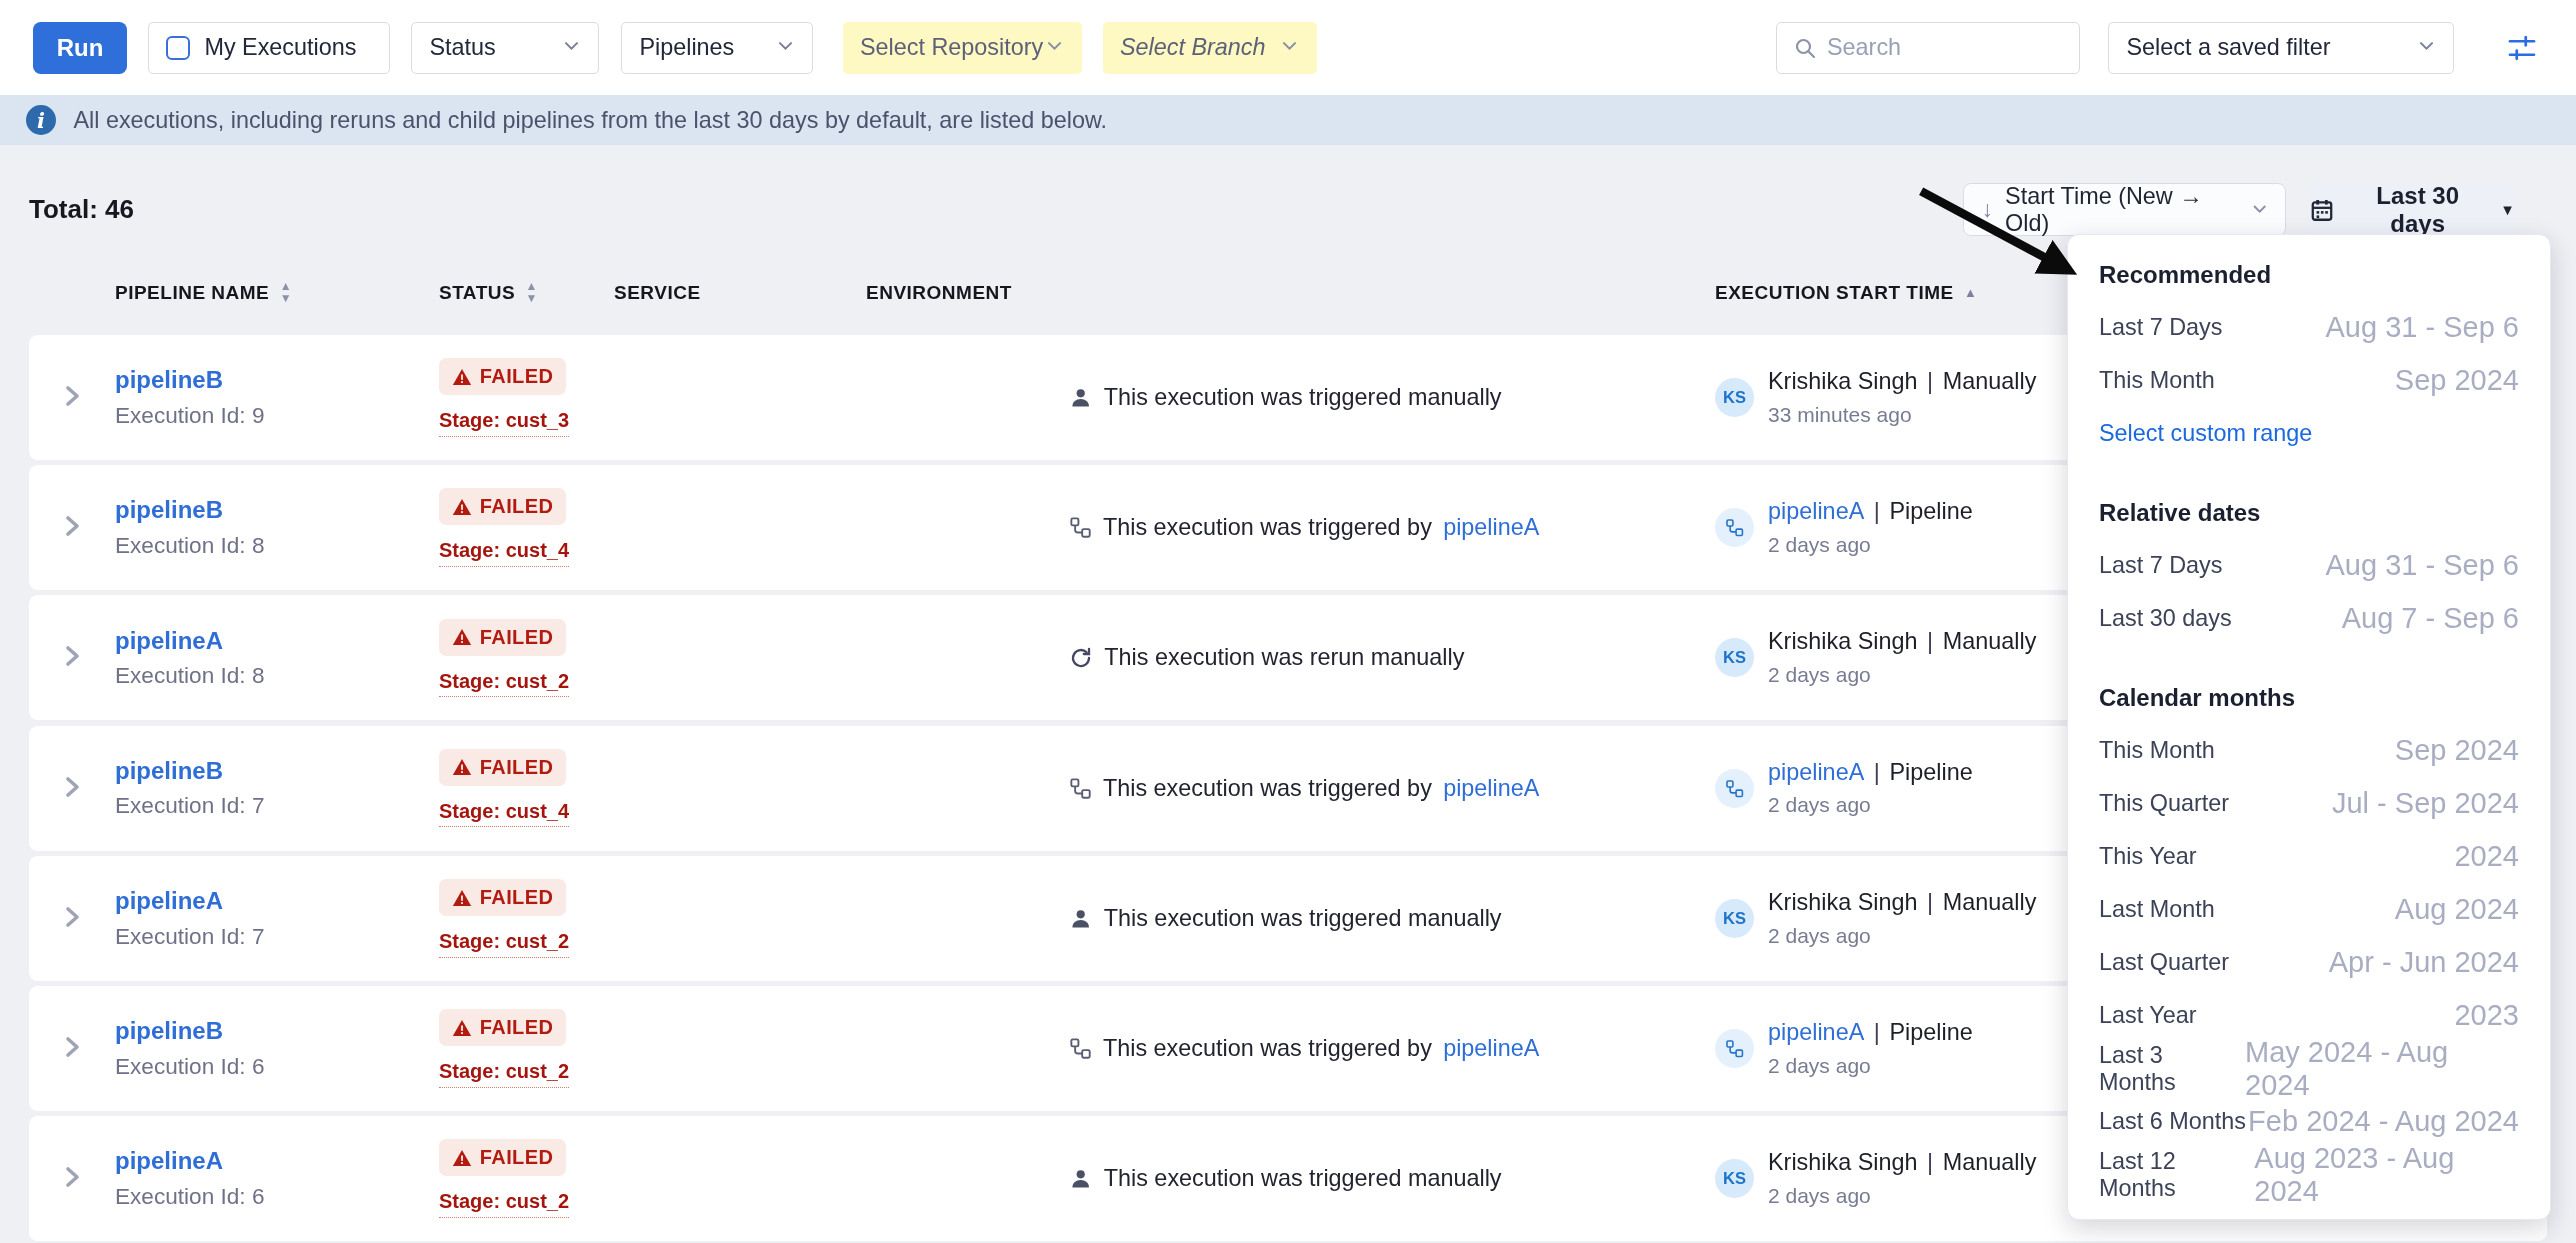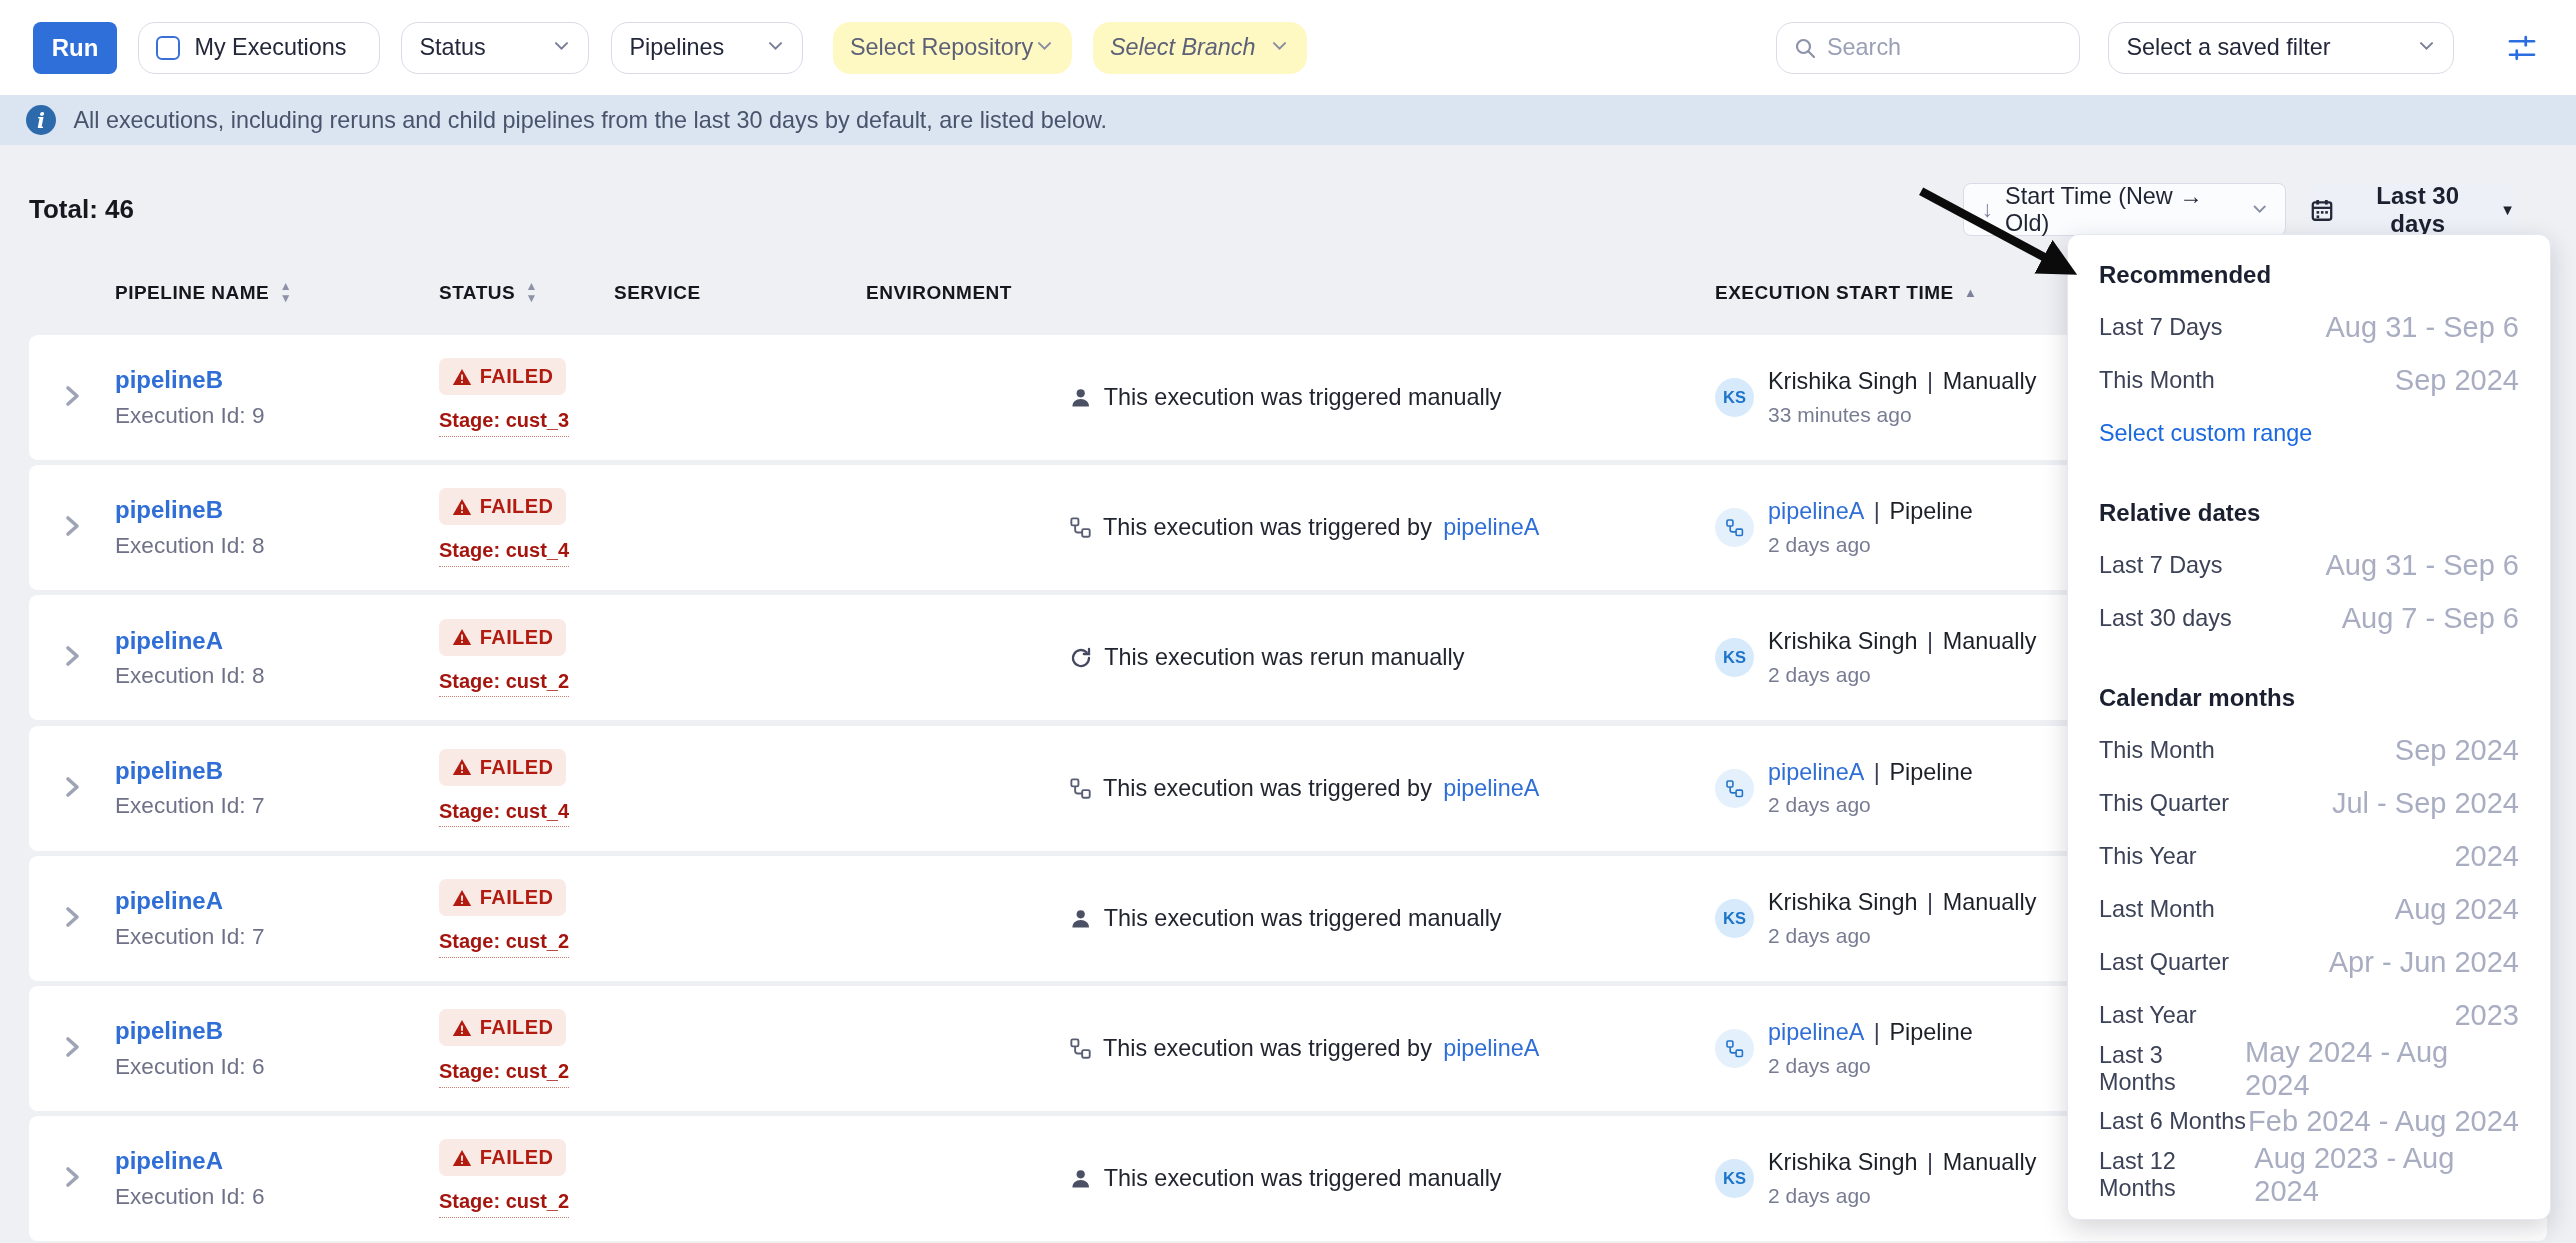--- a/index.html
+++ b/index.html
@@ -7,25 +7,25 @@
   body {
     font-family:"Liberation Sans","DejaVu Sans",sans-serif;
     background:#eff0f4; color:#1d1f2b; position:relative;
   }
   
   .toolbar {
     height:95px; background:#ffffff; display:flex; align-items:center;
     padding-left:33px; padding-right:35px;
   }
   .btn-run {
-    width:84px; height:52px; background:#2e6fd9; color:#fff; border:none;
+    width:94px; height:52px; background:#2e6fd9; color:#fff; border:none;
     border-radius:7.8px; font-size:24px; font-weight:700; cursor:pointer;
     font-family:inherit;
   }
-  .ctl { height:52px; border:1.7px solid #d9dbe7; border-radius:17px; background:#fff;
+  .ctl { height:52px; border:1.7px solid #d9dbe7; border-radius:5px; background:#fff;
          display:flex; align-items:center; font-size:23.4px; color:#23273a; }
   .my-exec { width:242px; margin-left:21px; padding:0 17.4px; gap:14px; }
   .checkbox { width:24px; height:24px; border:2.6px solid #3a6fd8; border-radius:6px; background:#fff; flex:0 0 auto; }
   .select { justify-content:space-between; padding:0 17.4px; cursor:pointer; }
   .sel-status { width:188px; margin-left:21px; }
   .sel-pipelines { width:192px; margin-left:22px; }
   .select.muted { background:#fef9c3; border:none; color:#5d6178; }
   .sel-repo { width:239px; margin-left:29.5px; }
   .sel-branch { width:214px; margin-left:21px;font-style:italic; }
   .chev { flex:0 0 auto; }

